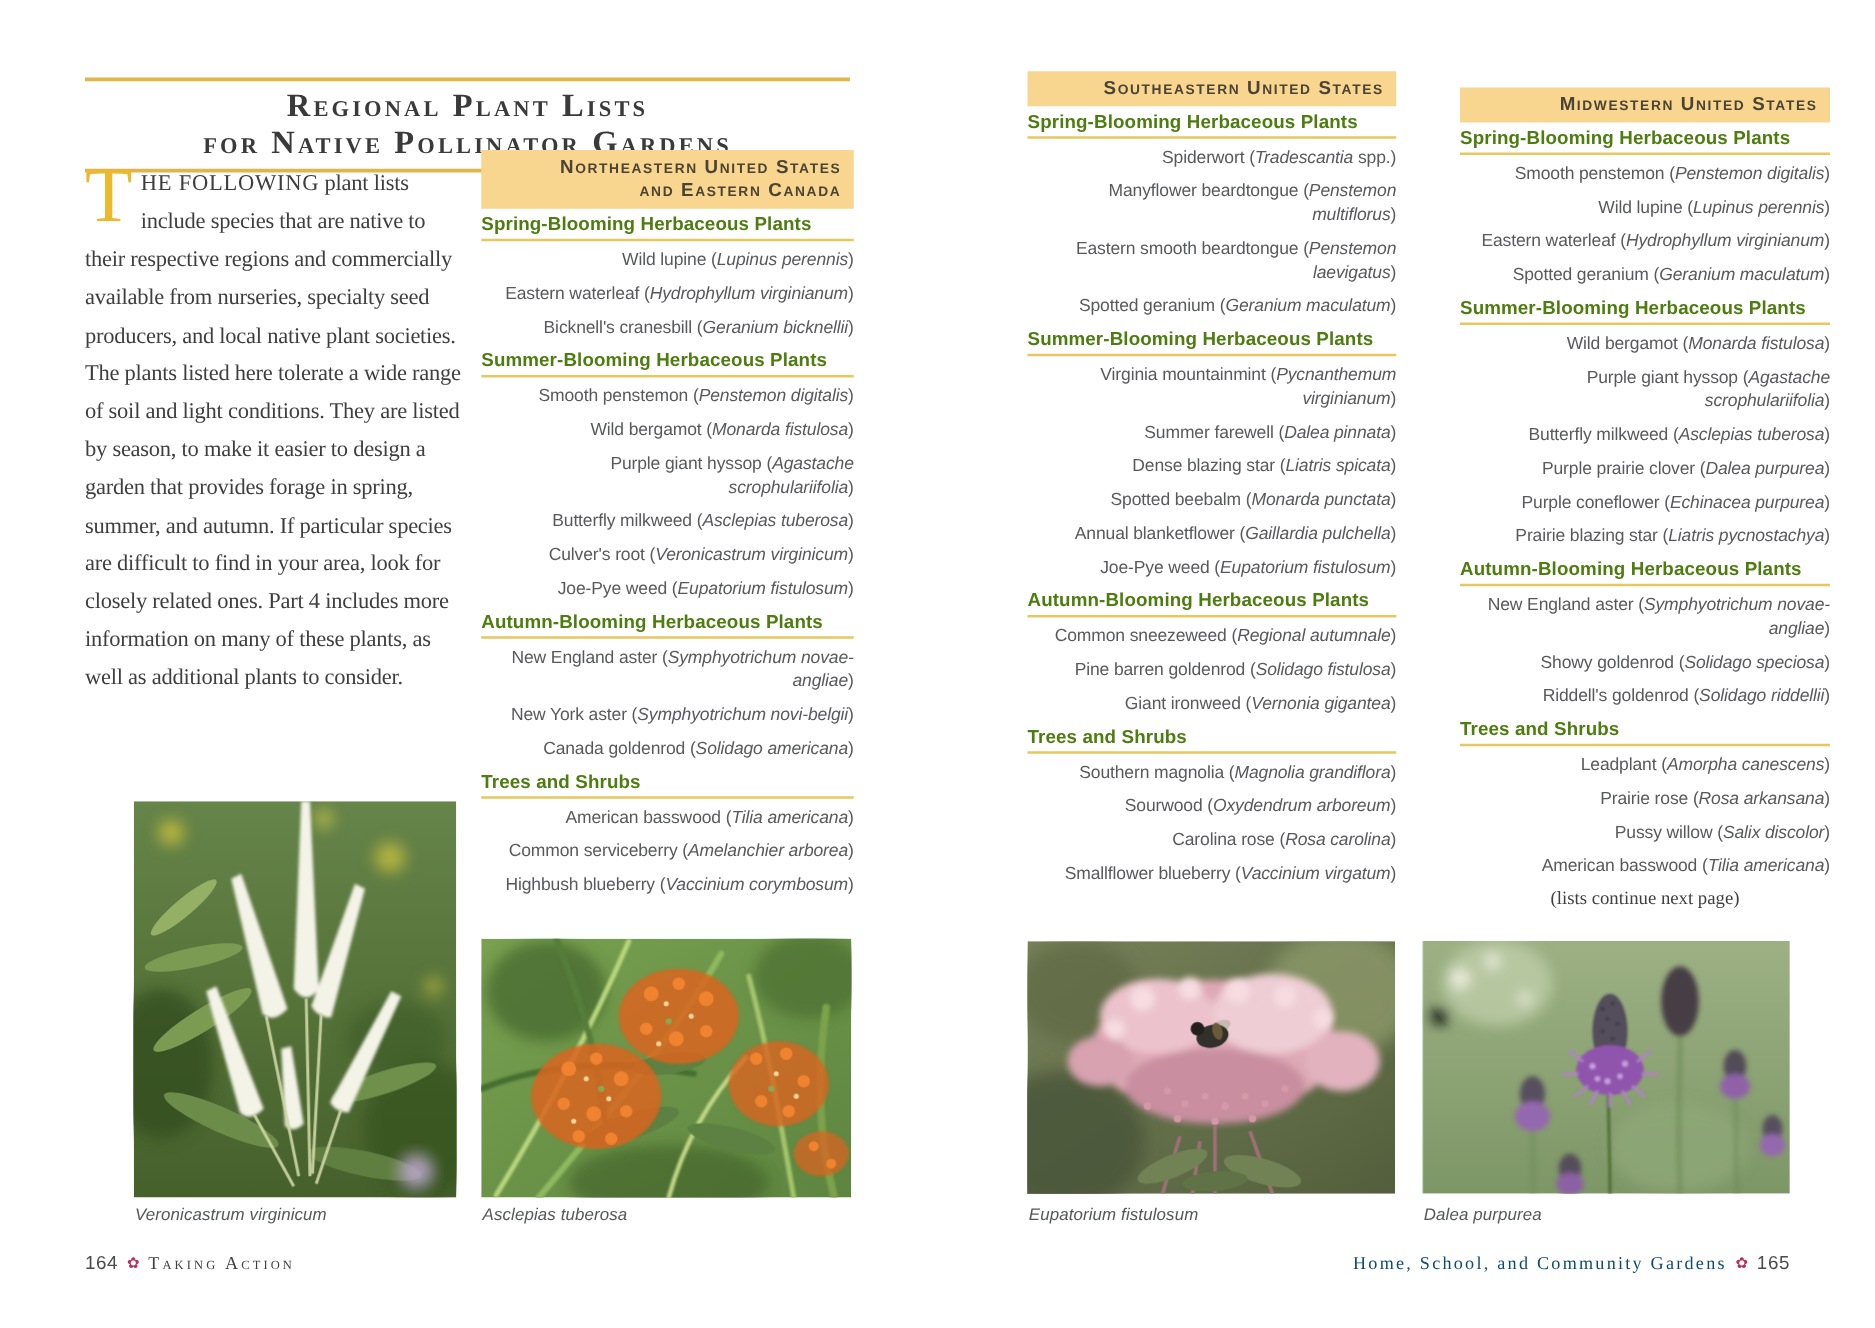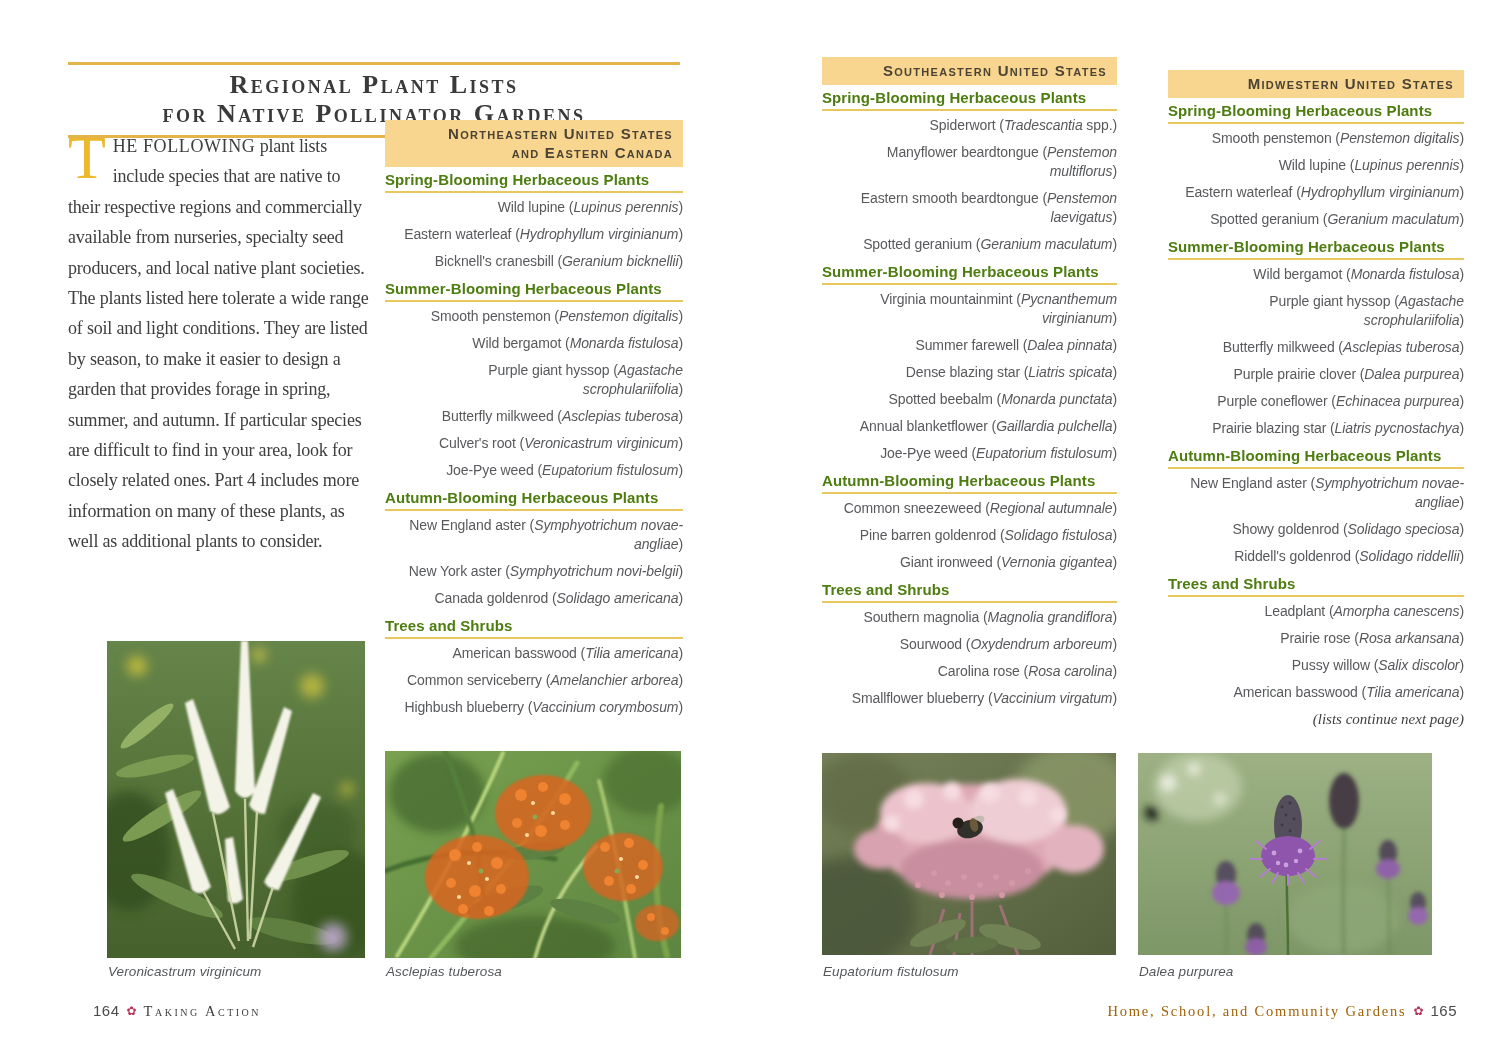--- a/index.html
+++ b/index.html
@@ -26,43 +26,43 @@
   #region-ne{left:385px;top:120px;width:298px;}
   #region-se{left:822px;top:57px;width:295px;}
   #region-mw{left:1138px;top:70px;width:296px;margin-left:30px;}
   .region-header{background:#f8d68f;padding:4px 10px 5px;color:#4b4334;
     font-variant:small-caps;font-weight:700;font-size:15px;line-height:19px;
     letter-spacing:1.3px;text-align:right;}
   .sec-heading{margin:3px 0 5px;padding-bottom:2px;border-bottom:2px solid #e8c75f;
     font-size:15px;line-height:19px;font-weight:700;color:#4d7c0f;letter-spacing:0.1px;}
   .item{font-size:14px;line-height:19px;color:#58595c;margin-bottom:8px;
     padding-left:16px;text-indent:-16px;letter-spacing:-0.1px;text-align:right;}
-  .continue-note{margin-top:9px;text-align:right;font-family:"Liberation Serif",serif;
-    font-style:italic;font-size:15px;color:#3f3f3f;}
+  .continue-note{margin-top:9px;text-align:center;font-family:"Liberation Serif",serif;
+    font-size:15px;color:#3f3f3f;}
 
   
   .photo{position:absolute;display:block;}
   #photo-1{left:107px;top:641px;}
   #photo-2{left:385px;top:751px;}
   #photo-3{left:822px;top:753px;}
   #photo-4{left:1138px;top:753px;}
   .caption{position:absolute;top:964px;font-style:italic;font-size:13.5px;
     color:#55575a;letter-spacing:0.1px;}
   #caption-1{left:108px;} #caption-2{left:386px;} #caption-3{left:823px;} #caption-4{left:1139px;}
 
   
-  .folio{position:absolute;top:1002px;font-size:14px;color:#3f3f3f;margin-left:25px;}
+  .folio{position:absolute;top:1002px;font-size:14px;color:#3f3f3f;}
   #folio-left{left:68px;}
   #folio-right{left:832px;width:600px;text-align:right;}
   .page-num{font-family:"Liberation Sans",sans-serif;font-size:15px;color:#4a4a4a;letter-spacing:0.5px;}
   .flower{color:#b5335a;font-size:12px;padding:0 7px;position:relative;top:-1px;}
   .folio-text{font-family:"Liberation Serif",serif;font-variant:small-caps;
     letter-spacing:2.5px;font-size:14.5px;color:#3f3f3f;}
   .folio-chapter{font-family:"Liberation Serif",serif;letter-spacing:1.8px;
-    font-size:14.5px;color:#a16207;}
+    font-size:14.5px;color:#0c4a6e;}
 </style>
 </head>
 <body>
 
 <div id="page">
 
   <div id="title-block">
     <div class="title-line">Regional Plant Lists</div>
     <div class="title-line">for Native Pollinator Gardens</div>
   </div>

